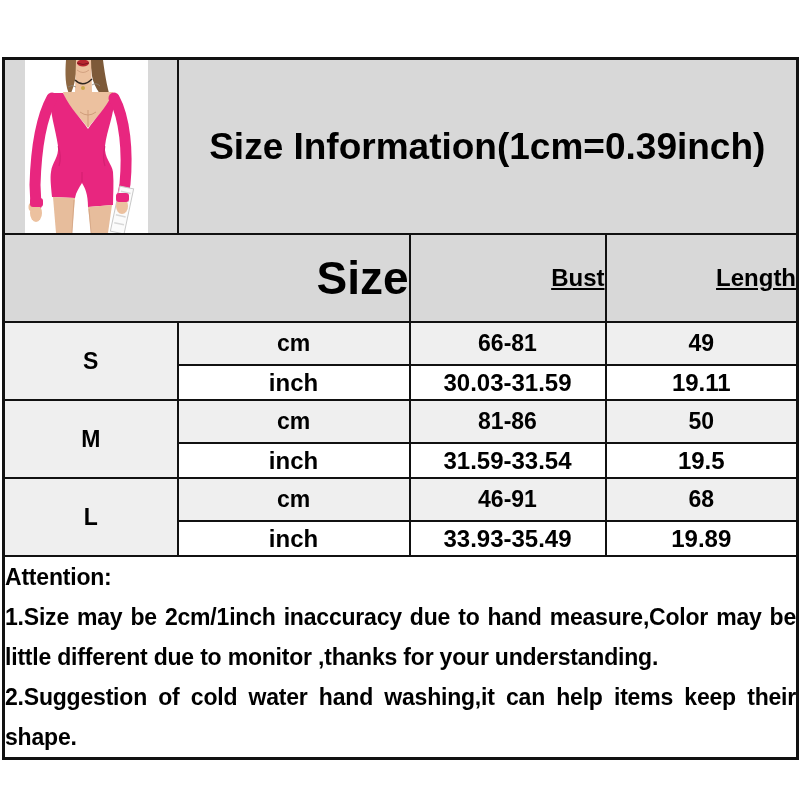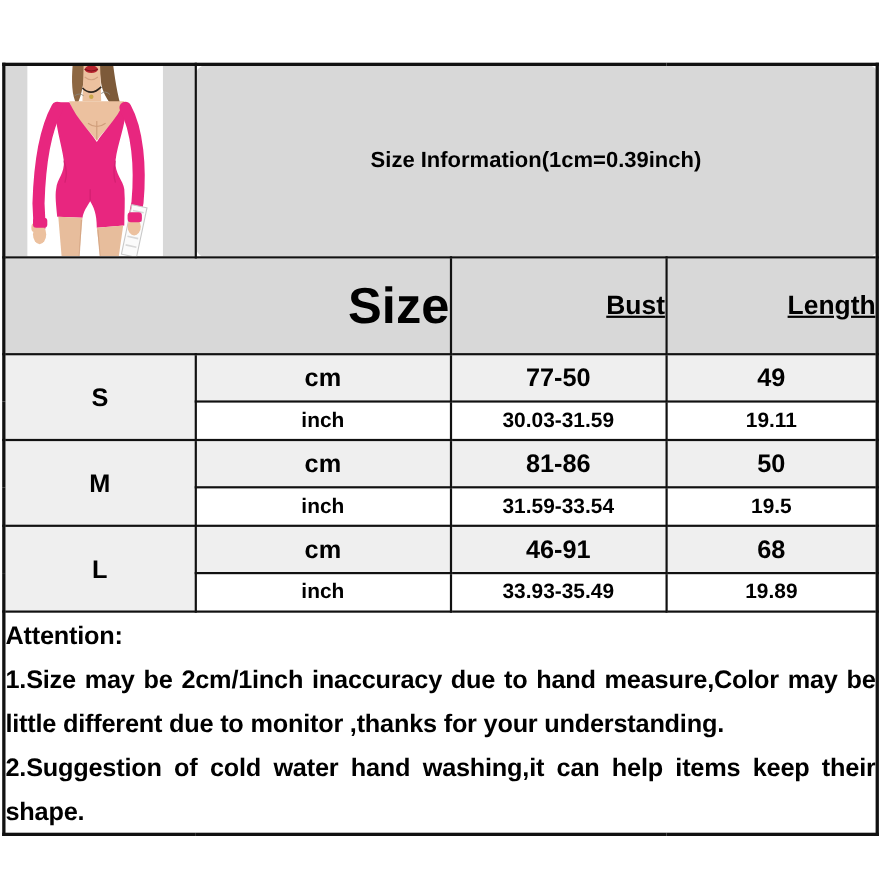--- a/index.html
+++ b/index.html
@@ -13,30 +13,30 @@
     border:3px solid #111;
   }
   table.size-table td{
     border:2px solid #111;
     text-align:center;vertical-align:middle;
     font-weight:bold;padding:0;overflow:hidden;
   }
   
   tr.top-row td{height:173px;}
   td.img-cell{background:#d8d8d8;}
-  td.title-cell{background:#d8d8d8;font-size:20px;letter-spacing:0;border-radius:10px;}
+  td.title-cell{background:#d8d8d8;font-size:37px;letter-spacing:0;}
   .photo{margin-left:20px;width:123px;height:173px;background:#ffffff;}
   .photo svg{display:block;}
   
   tr.head-row td{height:86px;background:#d8d8d8;text-align:right;}
   td.size-head{font-size:46px;}
   td.col-head{font-size:24px;text-decoration:underline;}
   
   tr.cm-row td{height:41px;background:#efefef;font-size:23px;}
-  tr.inch-row td{height:33px;background:#ffffff;font-size:19px;}
+  tr.inch-row td{height:33px;background:#ffffff;font-size:24px;}
   td.size-label{background:#c9c6c2;font-size:24px;}
   
   td.attention-cell{
     height:170px;background:#ffffff;border-top:2px solid #111;
     text-align:left;vertical-align:top;font-weight:normal;
     padding:2px 12px 0 8px;font-size:23px;line-height:40px;letter-spacing:-0.2px;margin-top:32px;
   }
   td.attention-cell p{margin:0;text-align:justify;}
   td.attention-cell .att-head{text-align:left;}
 </style>
@@ -110,21 +110,21 @@
 
     <tr class="head-row">
       <td class="size-head" colspan="2">Size</td>
       <td class="col-head">Bust</td>
       <td class="col-head">Length</td>
     </tr>
 
     <tr class="cm-row">
       <td class="size-label" rowspan="2">S</td>
       <td>cm</td>
-      <td>77-50</td>
+      <td>66-81</td>
       <td>49</td>
     </tr>
     <tr class="inch-row">
       <td>inch</td>
       <td>30.03-31.59</td>
       <td>19.11</td>
     </tr>
 
     <tr class="cm-row">
       <td class="size-label" rowspan="2">M</td>

